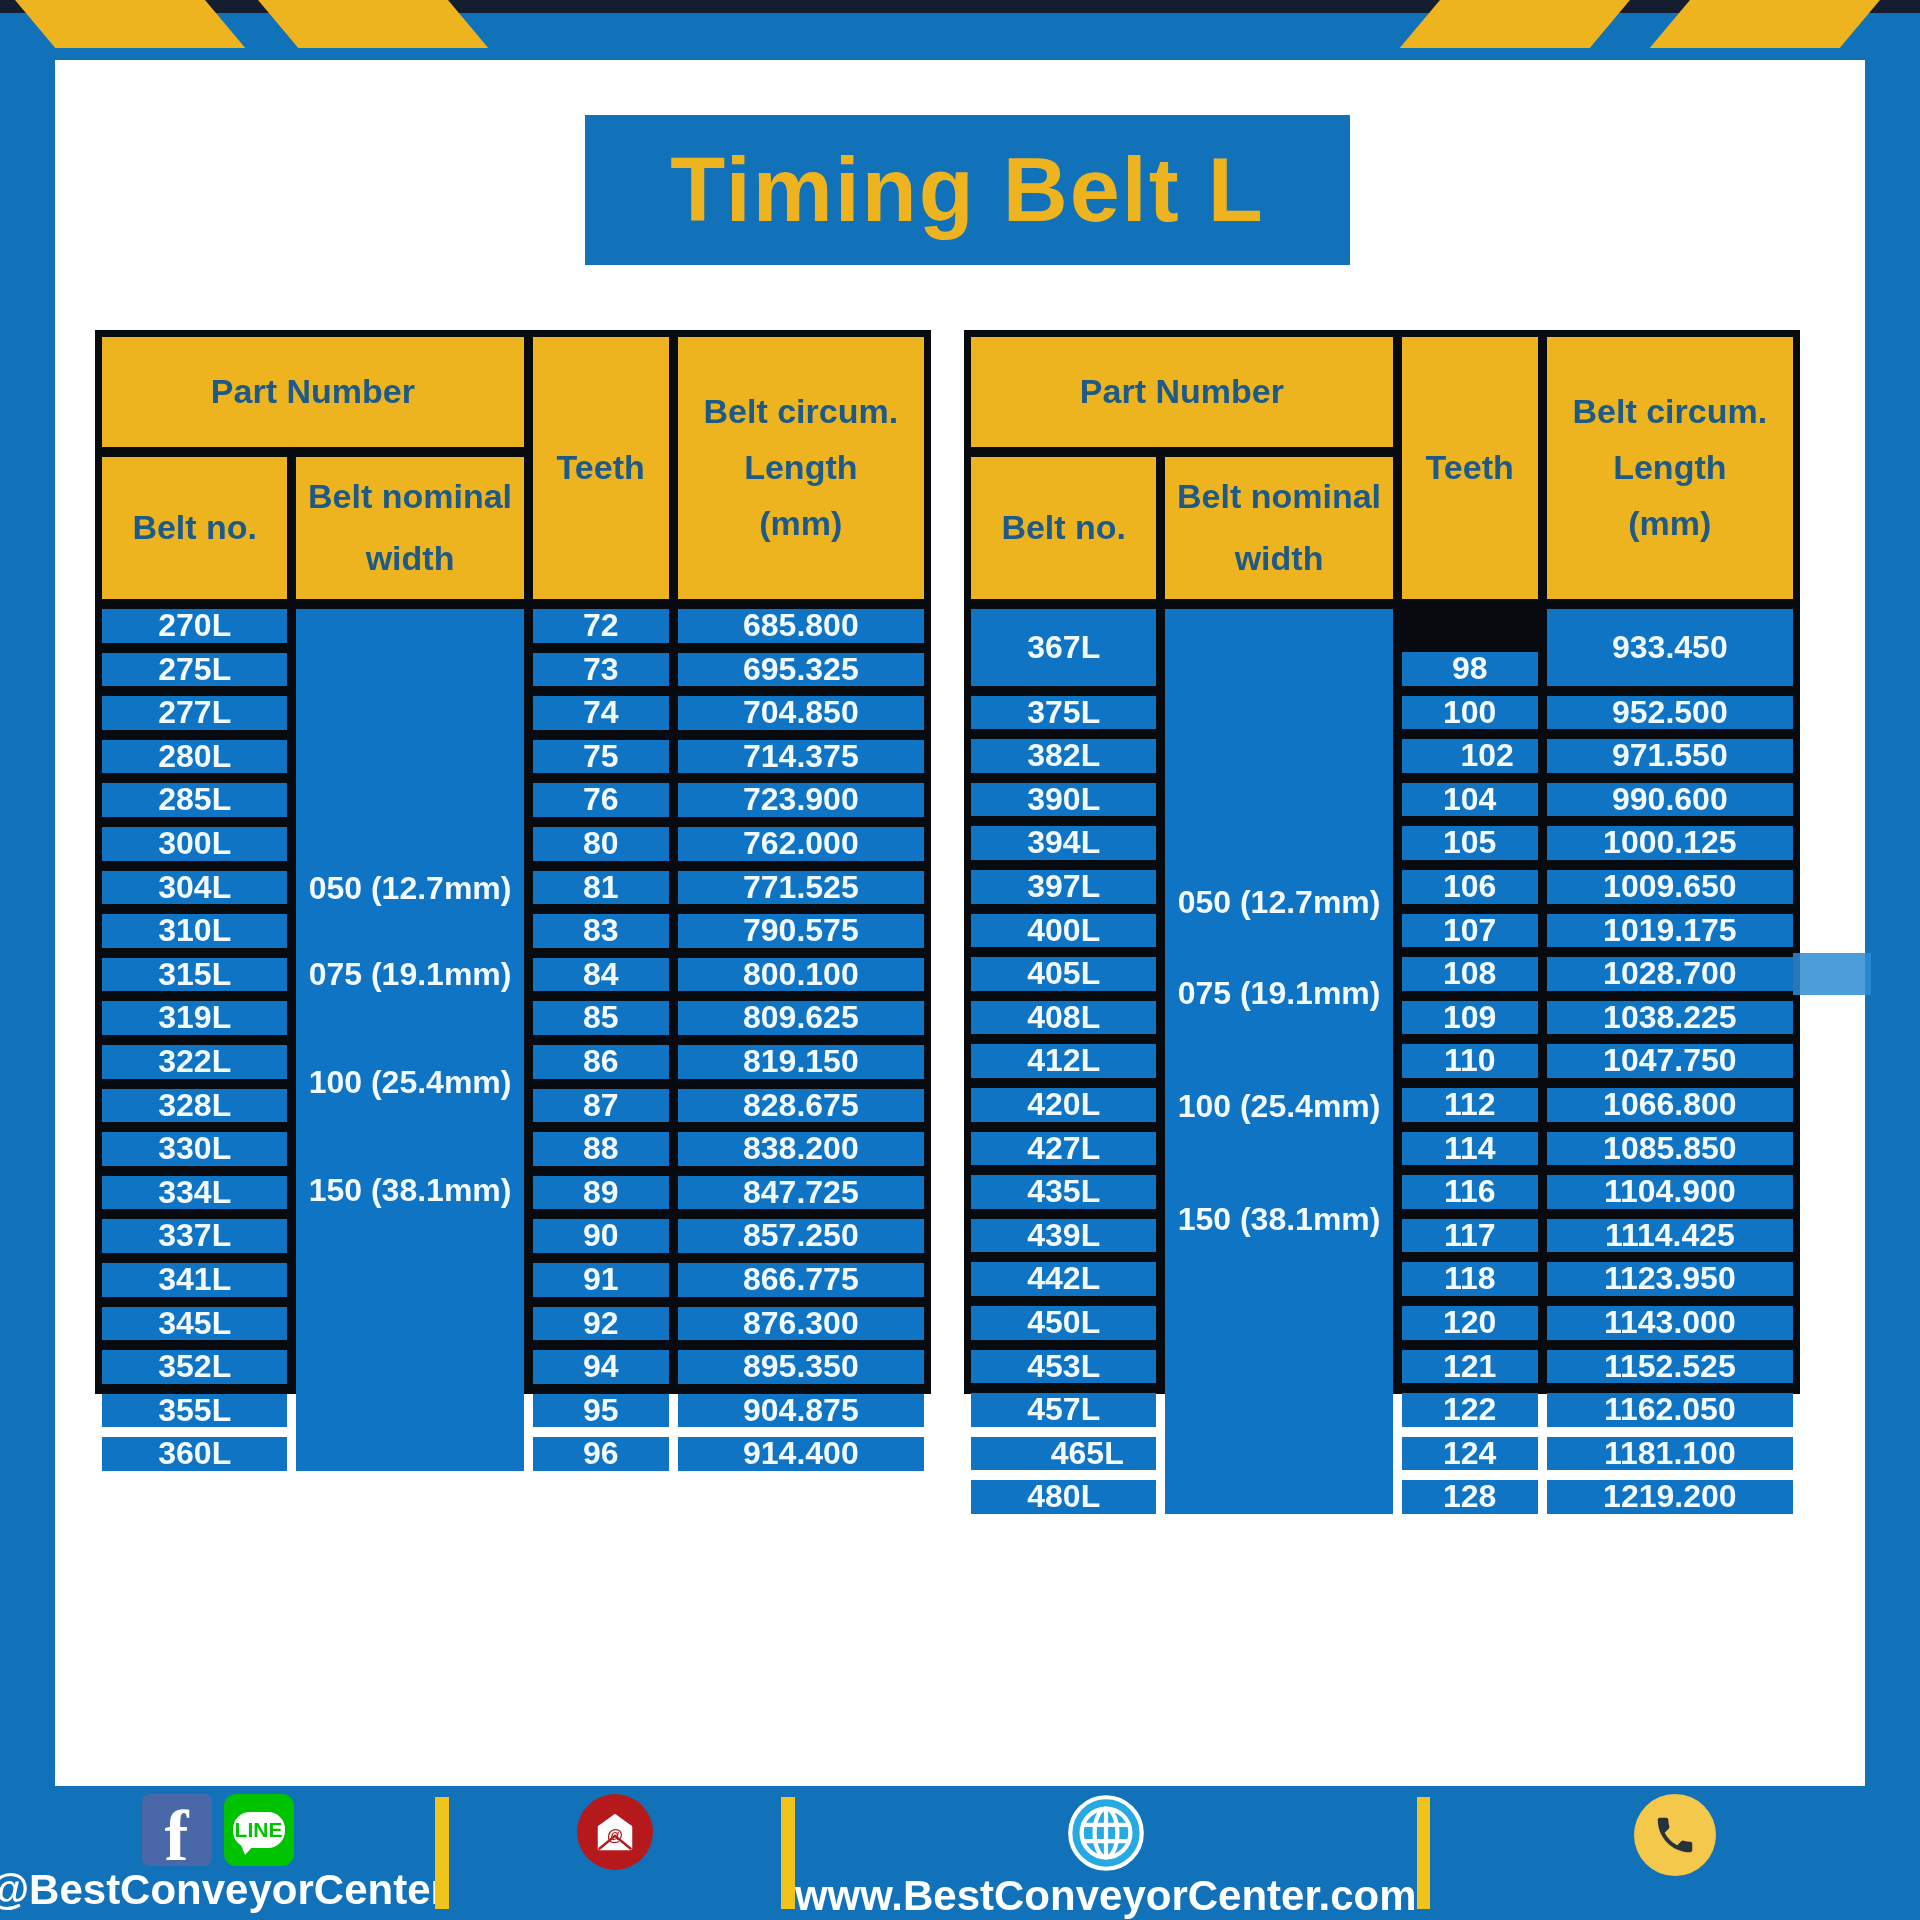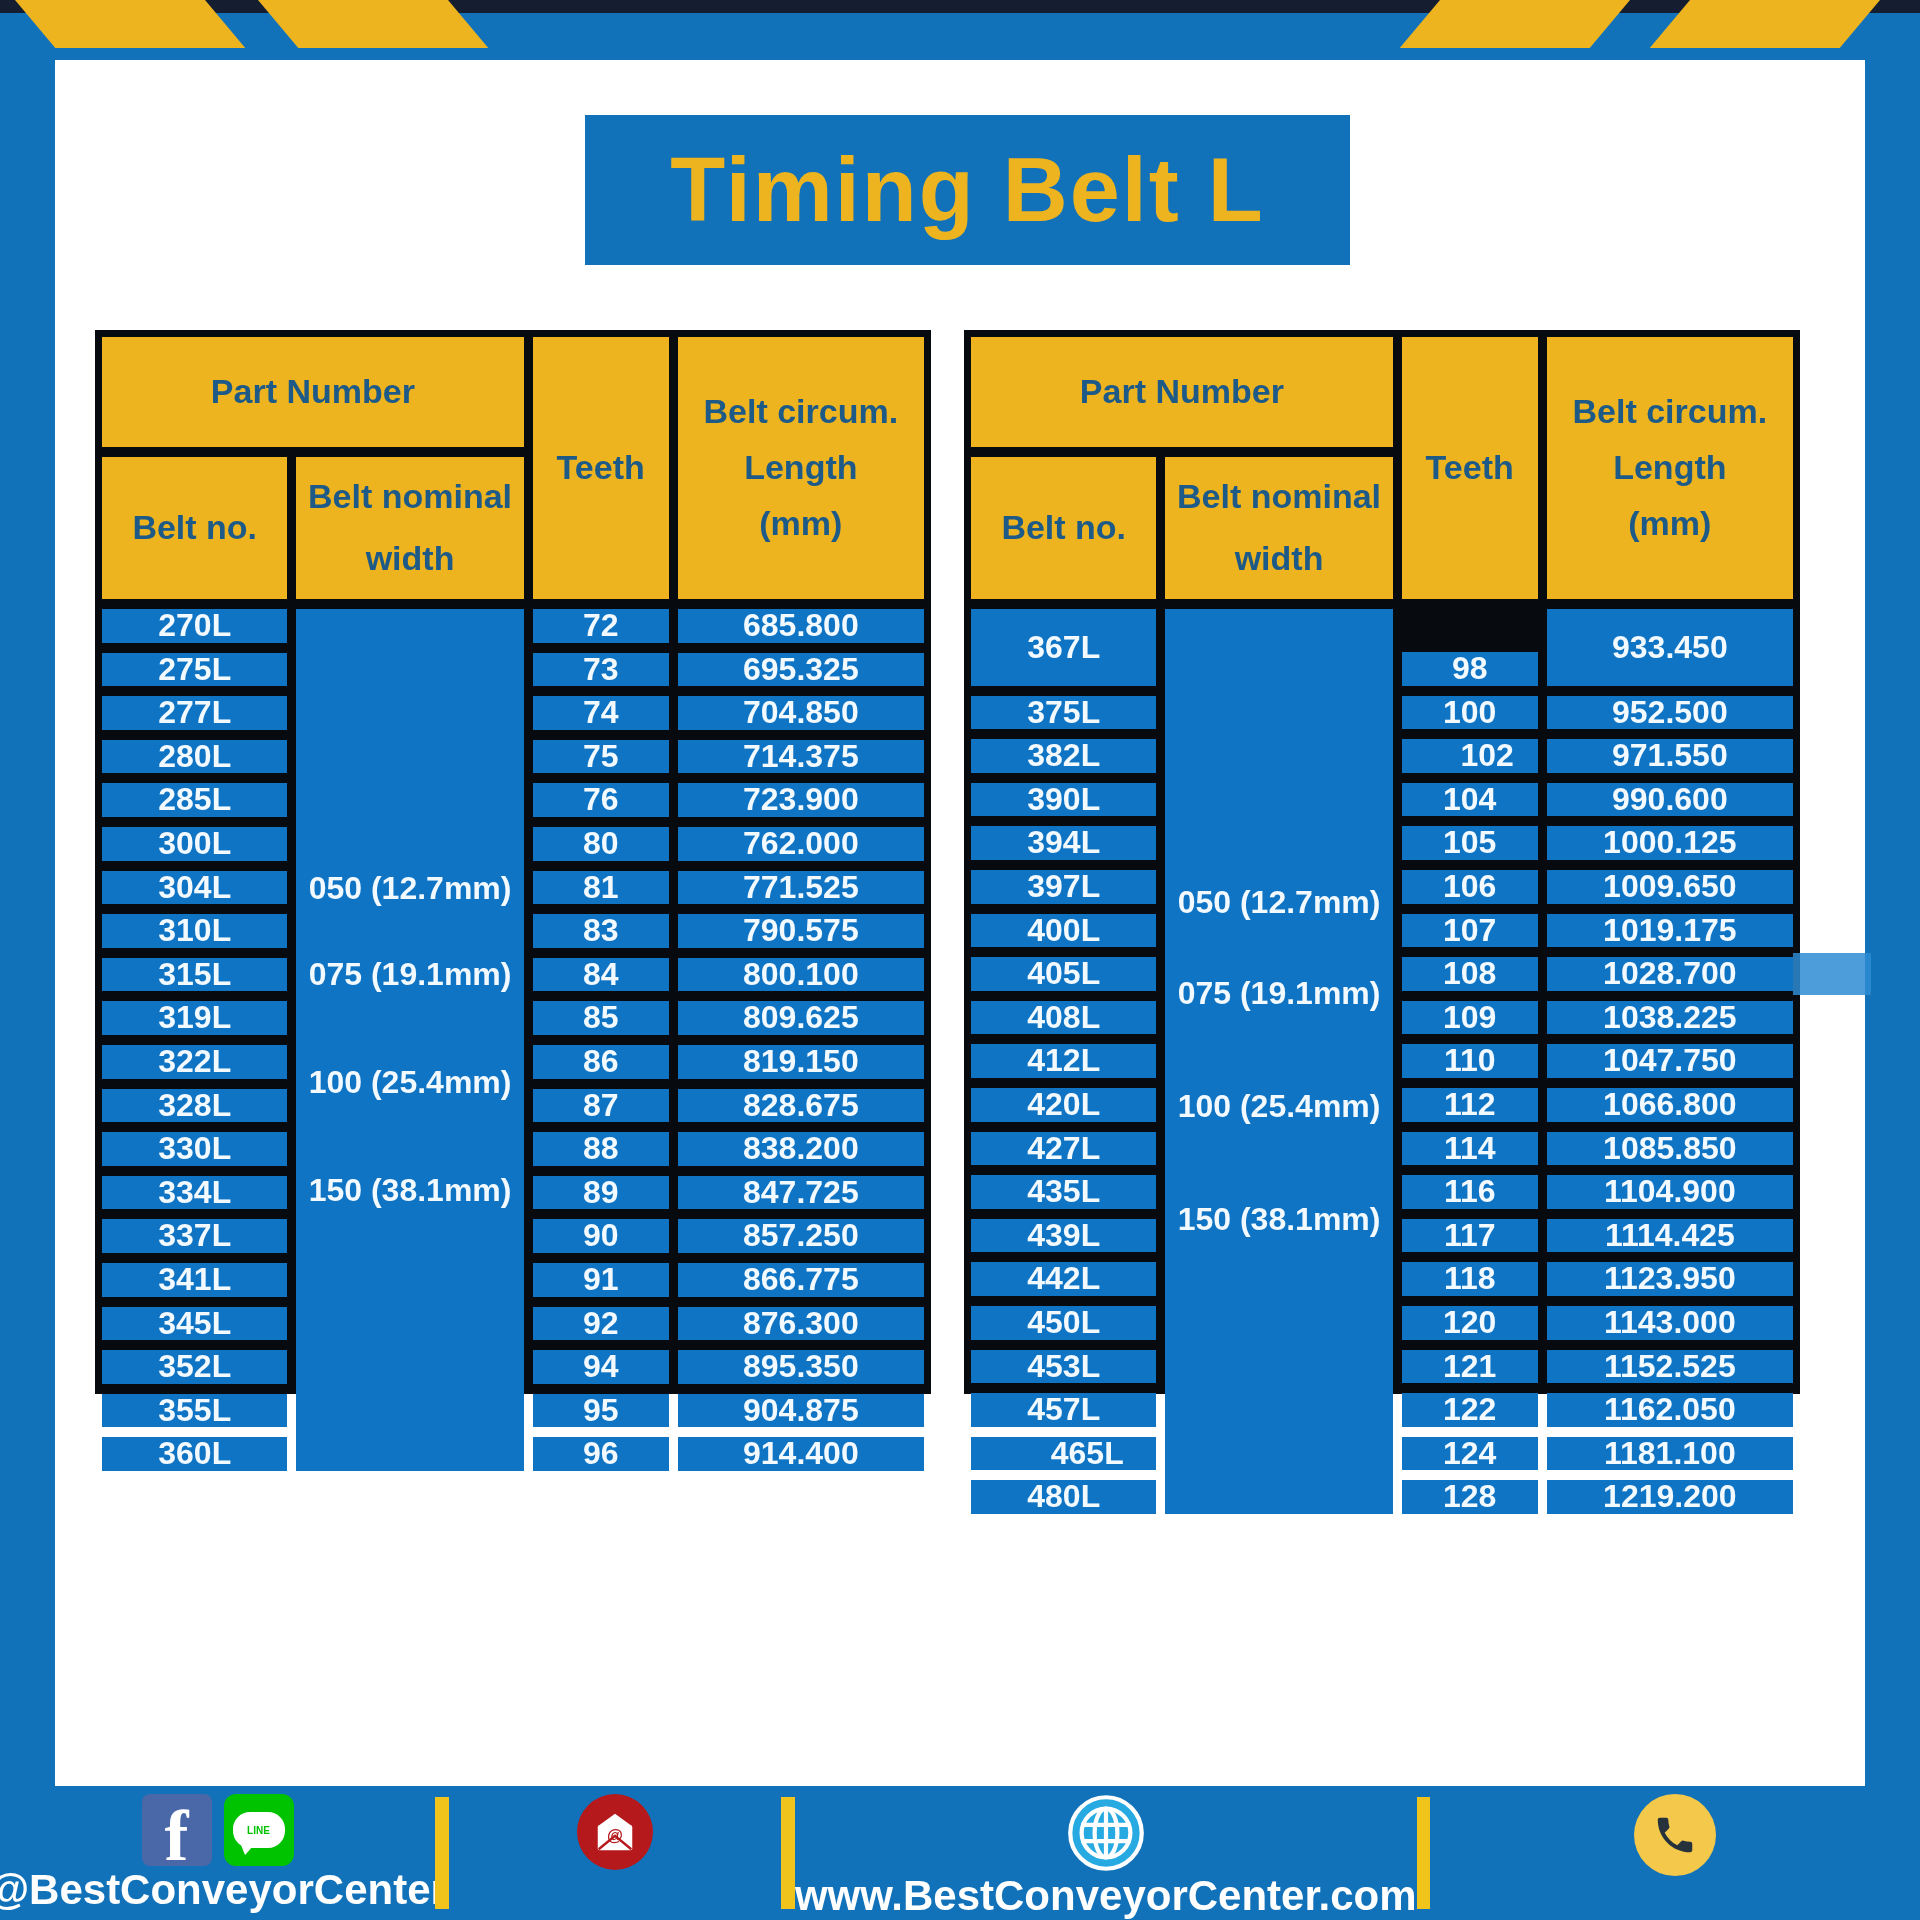--- a/index.html
+++ b/index.html
@@ -72,21 +72,21 @@
     color:#fff;font-size:72px;display:flex;justify-content:center;align-items:flex-end;
     overflow:hidden;line-height:.82;font-family:"Liberation Serif",serif;
   }
   .icon-line{
     width:70px;height:72px;background:var(--line_green,#00c300);border-radius:12px;
     display:flex;align-items:center;justify-content:center;position:relative;
   }
   .line-bubble{
     background:#fff;color:var(--line_green,#00c300);border-radius:17px;
     width:52px;height:36px;display:flex;align-items:center;justify-content:center;
-    font-size:10px;letter-spacing:0;position:relative;
+    font-size:21px;letter-spacing:0;position:relative;
   }
   .line-bubble::after{
     content:"";position:absolute;left:8px;bottom:-7px;width:0;height:0;
     border-left:4px solid transparent;border-right:9px solid transparent;border-top:10px solid #fff;
   }
   .icon-mail{
     width:76px;height:76px;border-radius:50%;background:var(--red,#b5191c);
     display:flex;align-items:center;justify-content:center;
   }
   .icon-globe{width:78px;height:78px;border-radius:50%;display:flex;align-items:center;justify-content:center;}

